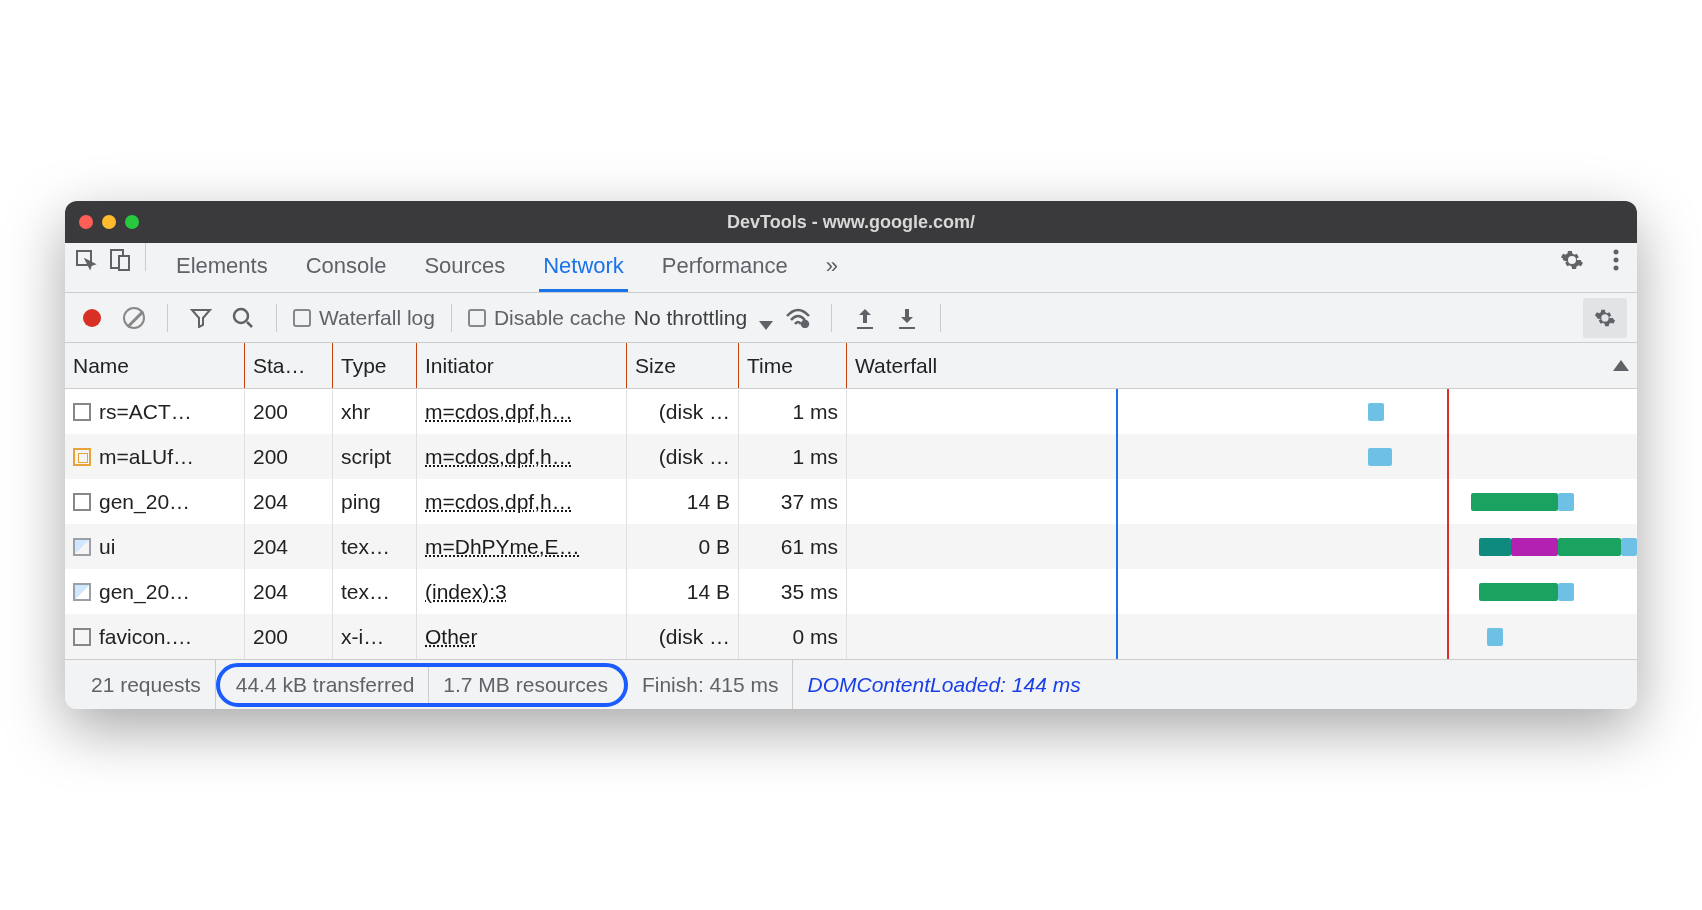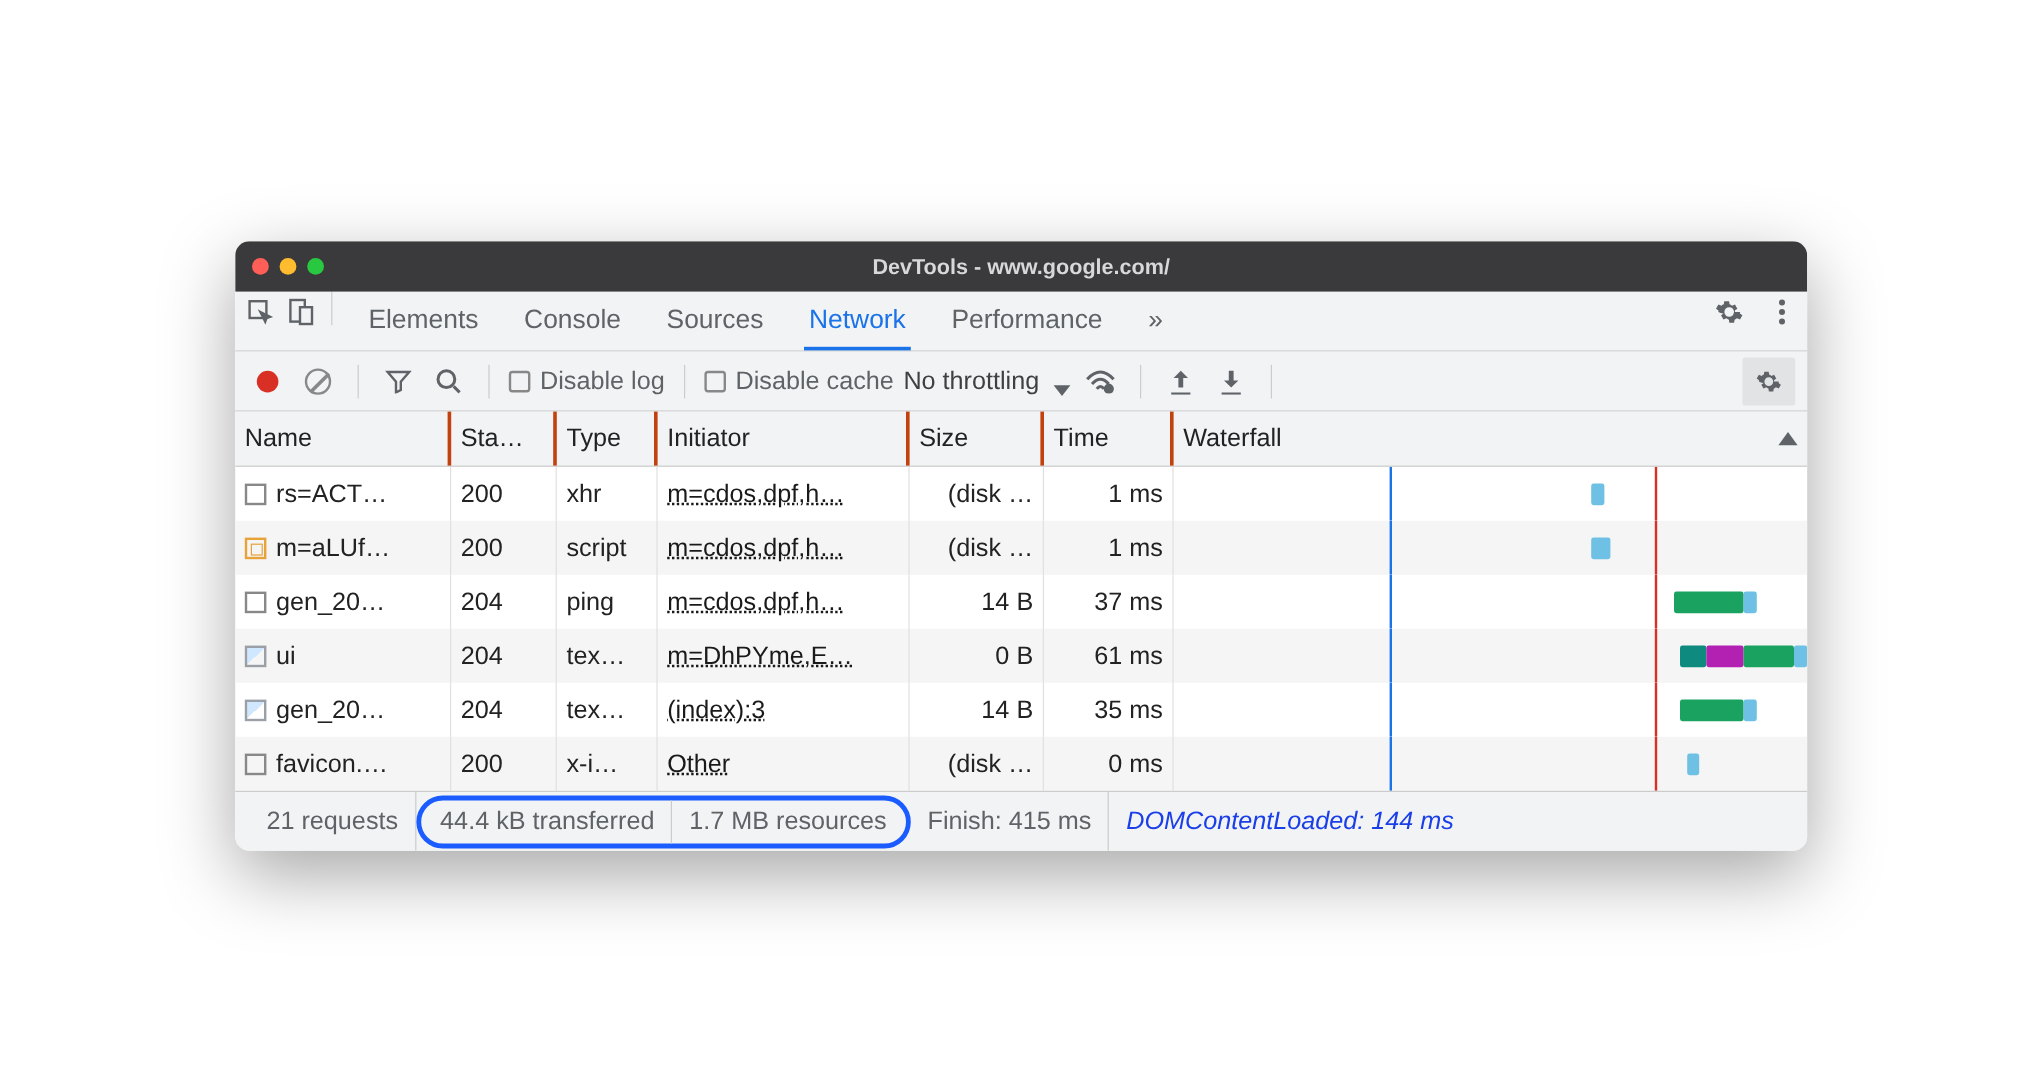--- a/index.html
+++ b/index.html
@@ -5,21 +5,21 @@
   * { box-sizing: border-box; margin: 0; padding: 0; }
   body {
     font-family: "Helvetica Neue", Arial, sans-serif;
     background: #fff;
     display: flex;
     align-items: center;
     justify-content: center;
     min-height: 100vh;
   }
   .window {
-    width: 1310px;
+    width: 1572px;
     border-radius: 12px;
     overflow: hidden;
     box-shadow: 0 20px 60px rgba(0,0,0,0.35);
     background: #fff;
   }
   .titlebar {
     background: #3a3a3c;
     height: 42px;
     display: flex;
     align-items: center;
@@ -56,21 +56,21 @@
   .nosign { width: 22px; height: 22px; border: 2.5px solid #888; border-radius: 50%; position: relative; }
   .nosign::after { content:""; position:absolute; width:2.5px; height:22px; background:#888; left:9px; top:-1px; transform: rotate(45deg); }
   .chk { display: flex; align-items: center; gap: 8px; font-size: 21px; color: #5f6368; }
   .chkbox { width: 18px; height: 18px; border: 2px solid #888; border-radius: 3px; }
   .throttle { font-size: 21px; color: #404040; display: flex; align-items: flex-end; gap: 12px; }
   .caret-down { width: 0; height: 0; border-left: 7px solid transparent; border-right: 7px solid transparent; border-top: 9px solid #5f6368; }
   .gear-box { background: #e1e3e5; width: 44px; height: 40px; display:flex; align-items:center; justify-content:center; margin-left:auto; border-radius:2px;}
   .headers {
     display: flex; height: 46px; border-bottom: 1px solid #ccc; background: #f1f3f4;
   }
-  .hcell { border-right: 3px solid #c2410c; padding: 10px 8px; font-size: 21px; color: #222; display:flex; align-items:center; overflow:hidden; white-space:nowrap; }
+  .hcell { border-right: 1px solid #c2410c; padding: 10px 8px; font-size: 21px; color: #222; display:flex; align-items:center; overflow:hidden; white-space:nowrap; }
   .hcell:last-of-type { border-right: none; }
   .c-name { width: 180px; }
   .c-status { width: 88px; }
   .c-type { width: 84px; }
   .c-init { width: 210px; }
   .c-size { width: 112px; justify-content: flex-start; }
   .c-time { width: 108px; }
   .c-wf { flex: 1; position:relative; }
   .sort-tri { margin-left:auto; width:0; height:0; border-left:8px solid transparent; border-right:8px solid transparent; border-bottom:11px solid #5f6368;}
   .rows { }
@@ -170,21 +170,21 @@
     </div>
     <div class="tool-icon">
       <svg width="22" height="22" viewBox="0 0 22 22" fill="none" stroke="#5f6368" stroke-width="2.5">
           <circle cx="9" cy="9" r="7"></circle>
           <path d="M15 15l5 5"></path>
         </svg>
     </div>
     <div class="vsep"></div>
     <label class="chk">
       <span class="chkbox"></span>
-        <span>Disable log</span>
+        <span>Waterfall log</span>
     </label>
     <div class="vsep"></div>
     <label class="chk">
       <span class="chkbox"></span>
         <span>Disable cache</span>
     </label>
     <div class="throttle">
       <span>No throttling</span>
       <span class="caret-down"></span>
     </div>

